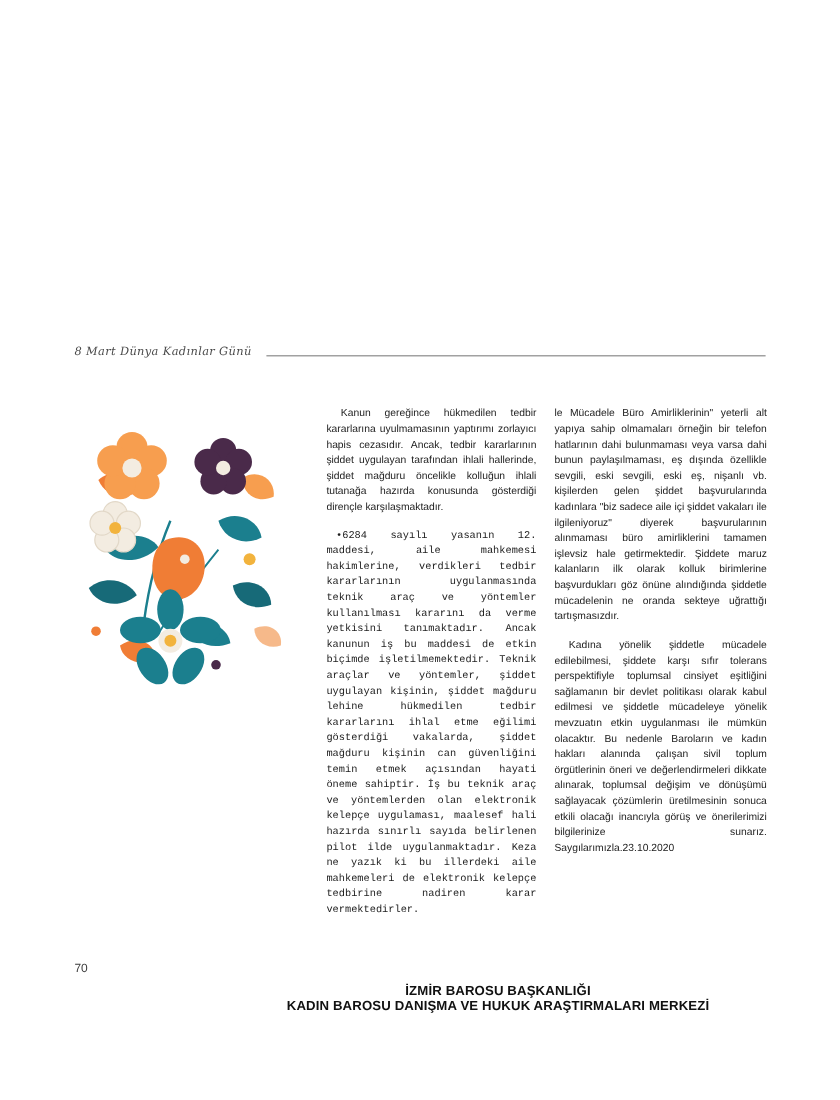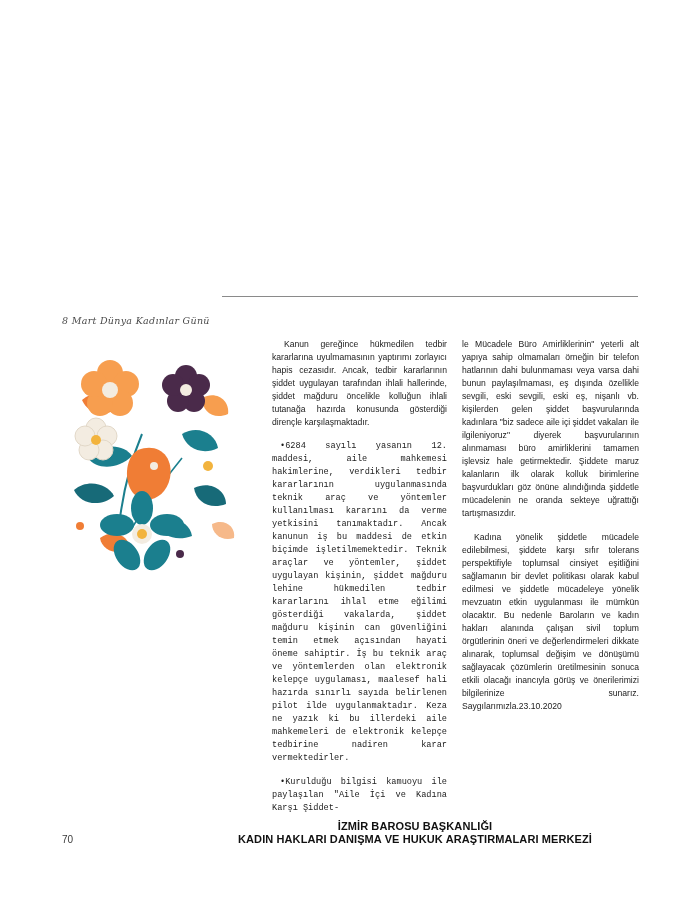--- a/index.html
+++ b/index.html
@@ -34,21 +34,20 @@
   .running-head-text {
     position: absolute;
     left: 0;
     top: 0;
     font-family: "DejaVu Serif", serif;
     font-style: italic;
     font-size: 9.5px;
     letter-spacing: 0.3px;
     color: #4a4a4a;
     white-space: nowrap;
-    margin-top: 27px;
   }
   .running-head-rule {
     position: absolute;
     left: 160px;
     right: 0;
     top: 8px;
     height: 1px;
     background: #8a8a8a;
   }
 
@@ -97,21 +96,21 @@
     font-weight: bold;
     line-height: 13px;
     letter-spacing: 0.1px;
     color: #111;
   }
 
   
   .page-number {
     position: absolute;
     left: 62px;
-    top: 834px;
+    top: 802px;
     font-size: 10px;
     color: #3a3a3a;
   }
 </style>
 </head>
 <body>
 
 <div class="page">
 
   <div class="running-head">
@@ -178,28 +177,27 @@
 
       <circle cx="146" cy="128" r="5" fill="#f2b33d"></circle>
       <circle cx="18" cy="188" r="4" fill="#f07d35"></circle>
       <circle cx="118" cy="216" r="4" fill="#4a2a4a"></circle>
     </svg>
   </div>
 
   <div class="col col-left">
     <p class="indent">Kanun gereğince hükmedilen tedbir kararlarına uyulmamasının yaptırımı zorlayıcı hapis cezasıdır. Ancak, tedbir kararlarının şiddet uygulayan tarafından ihlali hallerinde, şiddet mağduru öncelikle kolluğun ihlali tutanağa hazırda konusunda gösterdiği dirençle karşılaşmaktadır.</p>
     <p class="bullet">•6284 sayılı yasanın 12. maddesi, aile mahkemesi hakimlerine, verdikleri tedbir kararlarının uygulanmasında teknik araç ve yöntemler kullanılması kararını da verme yetkisini tanımaktadır. Ancak kanunun iş bu maddesi de etkin biçimde işletilmemektedir. Teknik araçlar ve yöntemler, şiddet uygulayan kişinin, şiddet mağduru lehine hükmedilen tedbir kararlarını ihlal etme eğilimi gösterdiği vakalarda, şiddet mağduru kişinin can güvenliğini temin etmek açısından hayati öneme sahiptir. İş bu teknik araç ve yöntemlerden olan elektronik kelepçe uygulaması, maalesef hali hazırda sınırlı sayıda belirlenen pilot ilde uygulanmaktadır. Keza ne yazık ki bu illerdeki aile mahkemeleri de elektronik kelepçe tedbirine nadiren karar vermektedirler.</p>
-    <p class="bullet">•Kurulduğu bilgisi kamuoyu ile paylaşılan "Aile İçi ve Kadına Karşı Şiddet-</p>
   </div>
 
   <div class="col col-right">
     <p>le Mücadele Büro Amirliklerinin" yeterli alt yapıya sahip olmamaları örneğin bir telefon hatlarının dahi bulunmaması veya varsa dahi bunun paylaşılmaması, eş dışında özellikle sevgili, eski sevgili, eski eş, nişanlı vb. kişilerden gelen şiddet başvurularında kadınlara "biz sadece aile içi şiddet vakaları ile ilgileniyoruz" diyerek başvurularının alınmaması büro amirliklerini tamamen işlevsiz hale getirmektedir. Şiddete maruz kalanların ilk olarak kolluk birimlerine başvurdukları göz önüne alındığında şiddetle mücadelenin ne oranda sekteye uğrattığı tartışmasızdır.</p>
     <p class="indent">Kadına yönelik şiddetle mücadele edilebilmesi, şiddete karşı sıfır tolerans perspektifiyle toplumsal cinsiyet eşitliğini sağlamanın bir devlet politikası olarak kabul edilmesi ve şiddetle mücadeleye yönelik mevzuatın etkin uygulanması ile mümkün olacaktır. Bu nedenle Baroların ve kadın hakları alanında çalışan sivil toplum örgütlerinin öneri ve değerlendirmeleri dikkate alınarak, toplumsal değişim ve dönüşümü sağlayacak çözümlerin üretilmesinin sonuca etkili olacağı inancıyla görüş ve önerilerimizi bilgilerinize sunarız. Saygılarımızla.23.10.2020</p>
   </div>
 
   <div class="footer-org">
     <div>İZMİR BAROSU BAŞKANLIĞI</div>
-    <div>KADIN HAKLARI DANIŞMA VE HUKUK ARAŞTIRMALARI MERKEZİ</div>
+    <div>KADIN BAROSU DANIŞMA VE HUKUK ARAŞTIRMALARI MERKEZİ</div>
   </div>
 
   <div class="page-number">70</div>
 
 </div>
 
 </body></html>

